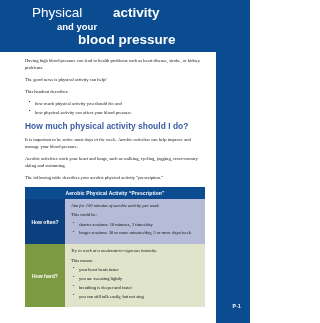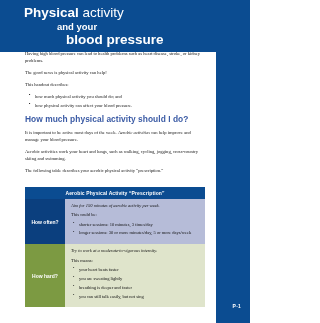--- a/index.html
+++ b/index.html
@@ -55,43 +55,45 @@
     white-space: nowrap;
     color: #ffffff;
     font-family: "Liberation Sans", sans-serif;
   }
   .title-line1 {
     left: 24px;
     top: 5px;
     font-size: 13.5px;
   }
   .title-line1 .strong {
-    font-weight: bold;
+    font-weight: normal;
+    margin-left: 8px;
   }
   .title-line1 .light {
-    font-weight: normal;
+    font-weight: bold;
+    margin-left: 27px;
   }
   .title-line2 {
     left: 57px;
     top: 21px;
     font-size: 9.5px;
     font-weight: bold;
   }
   .title-line3 {
-    left: 66px;
+    left: 78px;
     top: 32px;
     font-size: 13.5px;
     font-weight: bold;
   }
 
   
   .content {
     position: absolute;
     left: 25px;
-    top: 51px;
+    top: 58px;
     width: 180px;
   }
 
   .para {
     font-size: 4.6px;
     line-height: 1.52;
     color: #1a1a1a;
     margin: 0 0 5px 0;
     text-align: left;
   }

